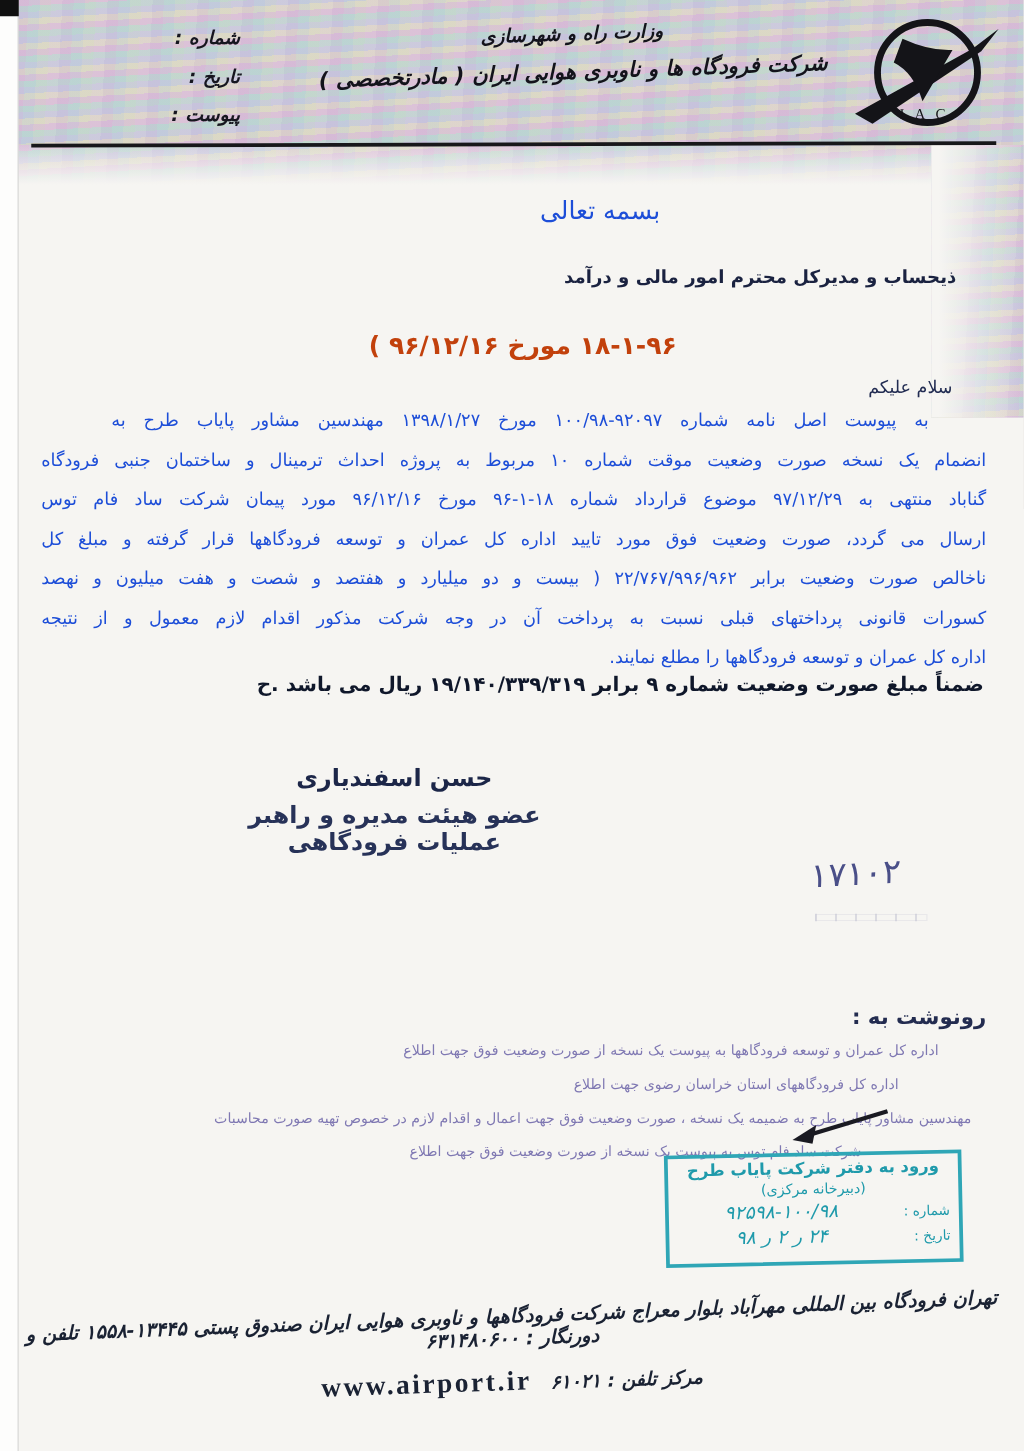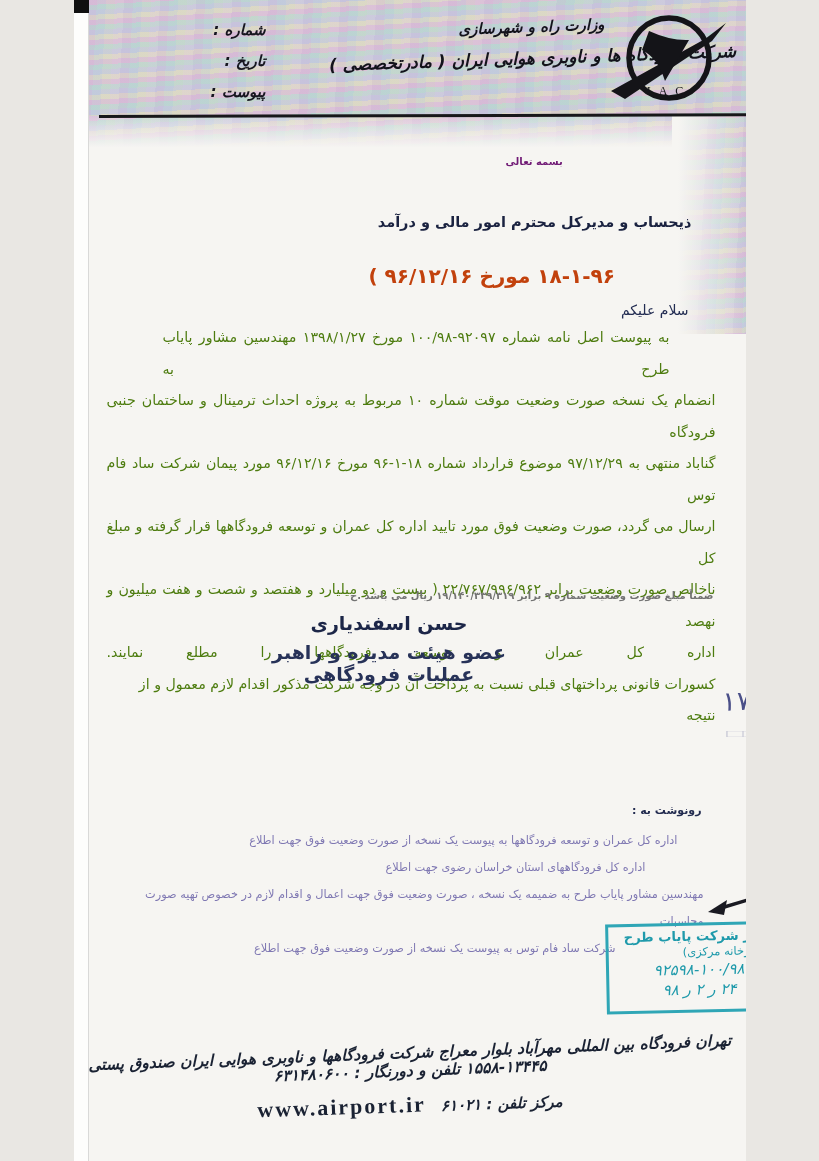--- a/index.html
+++ b/index.html
@@ -1,17 +1,17 @@
 <!DOCTYPE html>
 <html lang="fa"><head>
 <meta charset="utf-8">
 <style>
   html,body{margin:0;padding:0;background:#e9e7e3;}
   .page{
-    position:relative;width:672px;height:1161px;margin:0 auto;
+    position:relative;width:819px;height:1161px;margin:0 auto;
     background:#f6f5f2;overflow:hidden;
     font-family:"DejaVu Sans","Liberation Sans",sans-serif;
     color:#2e3a66;
   }
   
   .left-margin{position:absolute;left:0;top:0;width:14px;height:100%;background:#fdfdfc;border-right:1px solid rgba(0,0,0,.14);}
   .corner-mark{position:absolute;left:0;top:0;width:15px;height:13px;background:#101010;}
   
   .moire{
     background-color:#d9d5d8;
@@ -29,42 +29,42 @@
   
   .meta{position:absolute;left:100px;top:15px;width:92px;text-align:right;direction:rtl;
         font-weight:bold;font-style:italic;font-size:15px;line-height:31px;color:#16161f;}
   .org{position:absolute;left:248px;top:18px;width:420px;text-align:center;direction:rtl;transform:rotate(-2deg);color:#13131b;}
   .org .ministry{font-size:15px;font-weight:bold;font-style:italic;}
   .org .company{font-size:17px;font-weight:bold;font-style:italic;margin-top:12px;}
   .logo{position:absolute;right:16px;top:10px;width:122px;height:98px;}
 
   
   .rtl{direction:rtl;unicode-bidi:embed;}
-  .besmele{position:absolute;left:432px;top:156px;font-size:10px;font-weight:bold;color:#701a75;}
+  .besmele{position:absolute;left:432px;top:156px;font-size:20px;font-weight:normal;color:#1d4ed8;}
   .addressee{position:absolute;right:54px;top:214px;font-size:14.5px;font-weight:bold;color:#1a2240;}
   .subject1{position:absolute;right:28px;top:241px;font-size:14.5px;font-weight:bold;color:#1a2240;}
   .subject2{position:absolute;left:295px;top:264px;font-size:20px;font-weight:bold;color:#c2410c;}
   .salam{position:absolute;right:57px;top:302px;font-size:14px;color:#222c52;}
-  .body-block{position:absolute;right:30px;left:33px;top:322px;font-size:14.2px;line-height:31.5px;color:#4d7c0f;}
+  .body-block{position:absolute;right:30px;left:33px;top:322px;font-size:14.2px;line-height:31.5px;color:#1d4ed8;}
   .body-block .line{text-align:justify;text-align-last:justify;white-space:normal;}
   .body-block .line:first-child{padding-right:46px;padding-left:56px;}
   .body-block .line:last-child{text-align:right;text-align-last:right;}
-  .postscript{position:absolute;right:32px;top:590px;font-size:10px;font-weight:bold;color:#737373;}
+  .postscript{position:absolute;right:32px;top:538px;font-size:16px;font-weight:bold;color:#0f172a;}
 
   .sig{position:absolute;left:163px;top:612px;width:305px;text-align:center;color:#1c2648;}
   .sig .name{font-size:19px;font-weight:bold;}
   .sig .title{font-size:19px;margin-top:7px;font-weight:bold;color:#273258;}
 
   .hand-number{position:absolute;left:648px;top:684px;font-size:27px;color:#4a4f88;
                transform:rotate(-3deg) skewX(-6deg);letter-spacing:5px;direction:ltr;}
   .hand-dots{position:absolute;left:652px;top:731px;width:90px;height:6px;
              box-shadow:0 0 0 1px rgba(95,100,150,.25) inset;opacity:.35;
              background:repeating-linear-gradient(90deg, rgba(90,95,145,.5) 0 2px, transparent 2px 16px);}
 
-  .cc-heading{position:absolute;right:44px;top:804px;font-size:11px;font-weight:bold;color:#232c50;}
+  .cc-heading{position:absolute;right:30px;top:804px;font-size:17px;font-weight:bold;color:#232c50;}
   .cc-list{position:absolute;right:42px;left:30px;top:827px;font-size:11.3px;line-height:27px;color:#6b63a8;opacity:.85;}
   .cc-list .cc-item{text-align:right;filter:blur(.2px);}
   .cc-list .cc-item:nth-child(1){padding-right:26px;}
   .cc-list .cc-item:nth-child(2){padding-right:58px;}
   .cc-list .cc-item:nth-child(3){padding-right:0px;}
   .cc-list .cc-item:nth-child(4){padding-right:88px;}
   .arrow-mark{position:absolute;left:630px;top:884px;width:84px;height:34px;}
 
   .stamp{position:absolute;left:532px;top:922px;width:238px;height:90px;border:3px solid #2fa6b6;
          transform:rotate(-1.2deg);color:#1f9aab;direction:rtl;padding:3px 7px;box-sizing:border-box;}
@@ -117,22 +117,22 @@
   <div class="addressee rtl">ذیحساب و مدیرکل محترم امور مالی و درآمد</div>
   <div class="subject2 rtl">۱۸-۱-۹۶ مورخ ۹۶/۱۲/۱۶ )</div>
   <div class="salam rtl">سلام علیکم</div>
 
   <div class="body-block rtl">
       <div class="line">به پیوست اصل نامه شماره ۹۲۰۹۷-۱۰۰/۹۸ مورخ ۱۳۹۸/۱/۲۷ مهندسین مشاور پایاب طرح به</div>
       <div class="line">انضمام یک نسخه صورت وضعیت موقت شماره ۱۰ مربوط به پروژه احداث ترمینال و ساختمان جنبی فرودگاه</div>
       <div class="line">گناباد منتهی به ۹۷/۱۲/۲۹ موضوع قرارداد شماره ۱۸-۱-۹۶ مورخ ۹۶/۱۲/۱۶ مورد پیمان شرکت ساد فام توس</div>
       <div class="line">ارسال می گردد، صورت وضعیت فوق مورد تایید اداره کل عمران و توسعه فرودگاهها قرار گرفته و مبلغ کل</div>
       <div class="line">ناخالص صورت وضعیت برابر ۲۲/۷۶۷/۹۹۶/۹۶۲ ( بیست و دو میلیارد و هفتصد و شصت و هفت میلیون و نهصد</div>
+      <div class="line">کسورات قانونی پرداختهای قبلی نسبت به پرداخت آن در وجه شرکت مذکور اقدام لازم معمول و از نتیجه</div>
       <div class="line">اداره کل عمران و توسعه فرودگاهها را مطلع نمایند.</div>
-      <div class="line">کسورات قانونی پرداختهای قبلی نسبت به پرداخت آن در وجه شرکت مذکور اقدام لازم معمول و از نتیجه</div>
     </div>
 
   <div class="postscript rtl">ضمناً مبلغ صورت وضعیت شماره ۹ برابر ۱۹/۱۴۰/۳۳۹/۳۱۹ ریال می باشد .ح</div>
 
   <div class="sig rtl">
     <div class="name">حسن اسفندیاری</div>
     <div class="title">عضو هیئت مدیره و راهبر عملیات فرودگاهی</div>
   </div>
 
   <div class="hand-number">۱۷۱۰۲</div>

